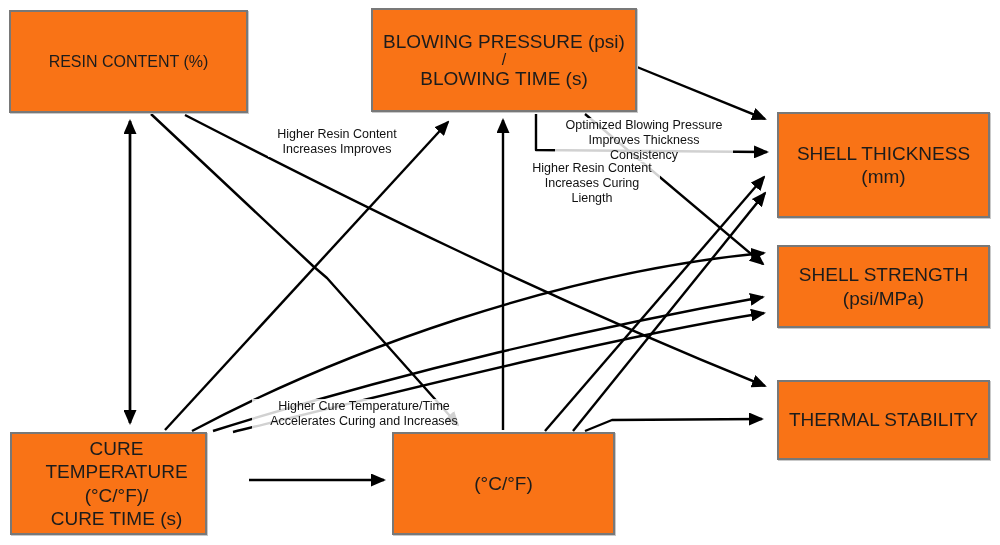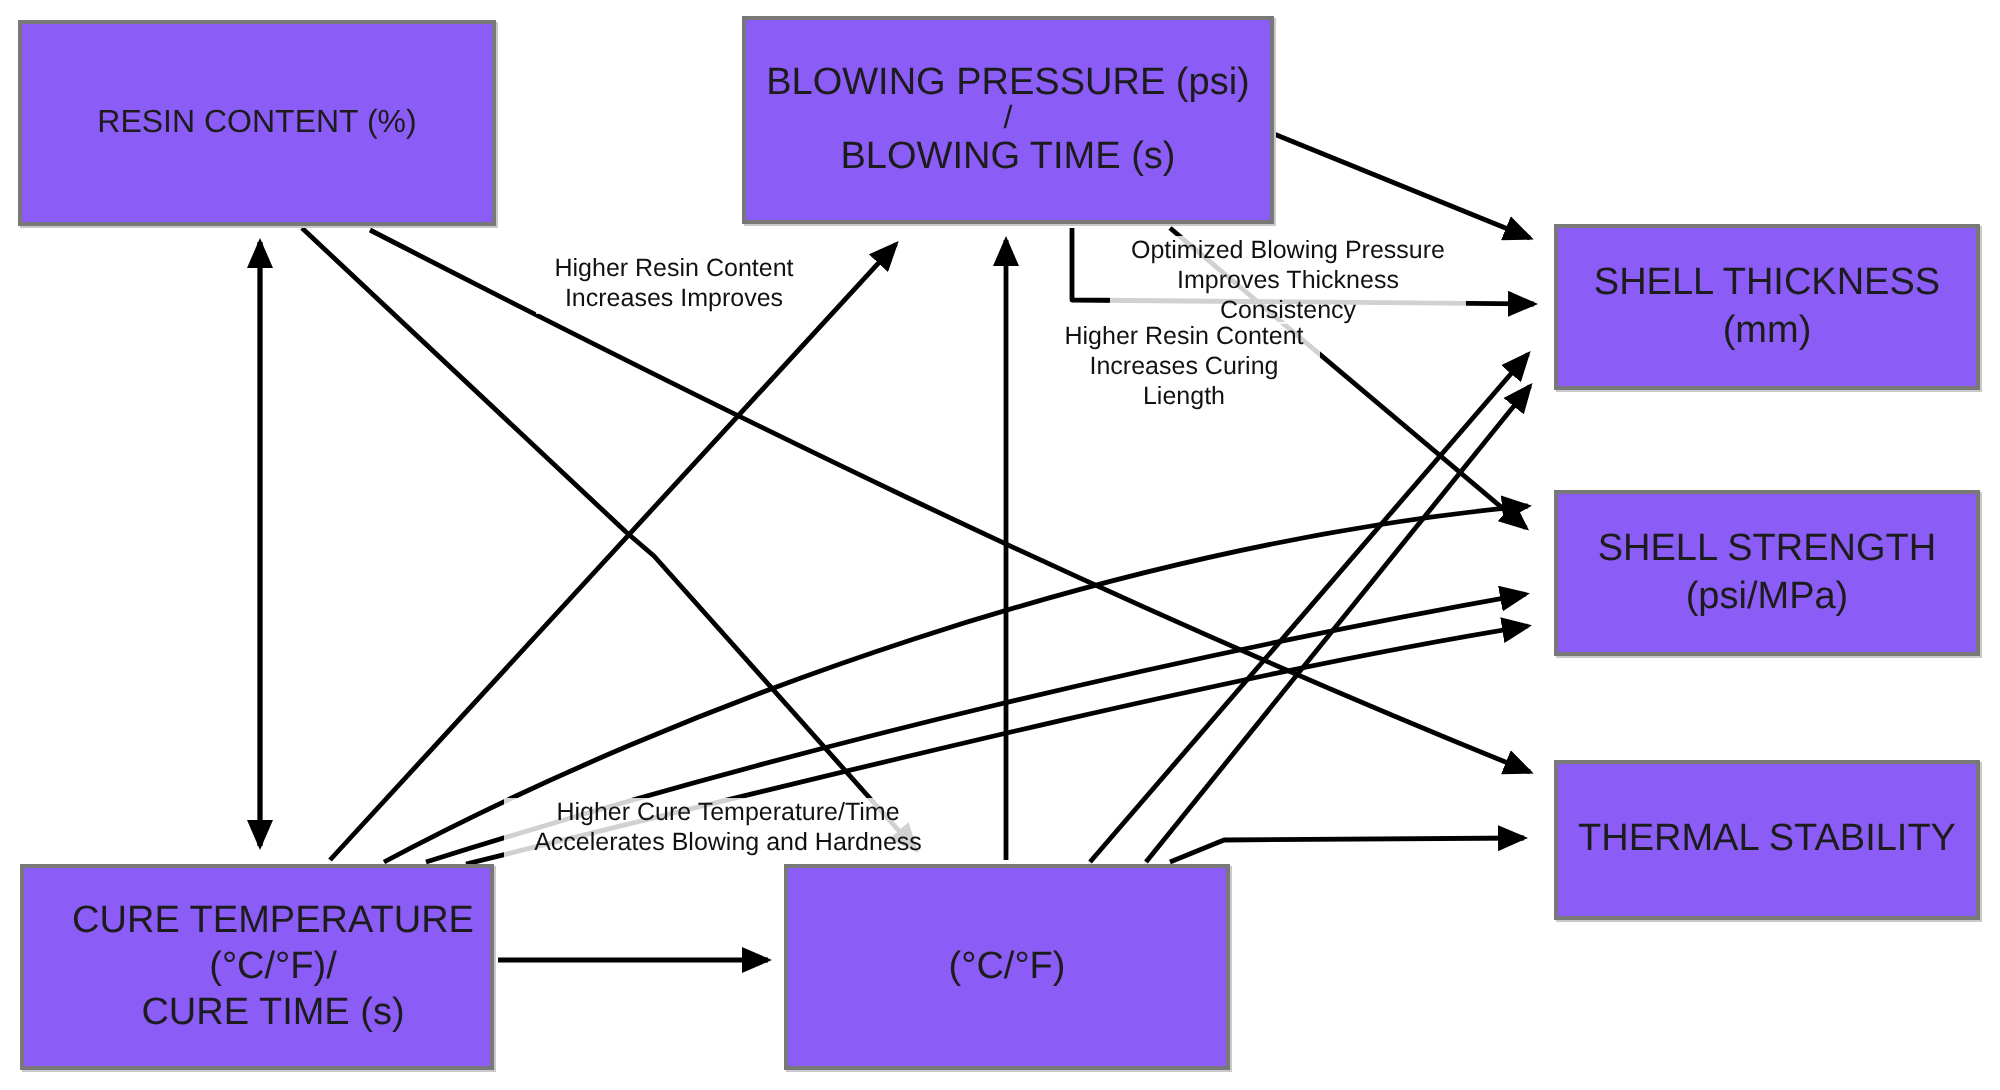--- a/index.html
+++ b/index.html
@@ -3,21 +3,21 @@
 <meta charset="utf-8">
 <style>
   html,body{margin:0;padding:0;background:#fff;}
   #stage{
     position:relative;width:1000px;height:545px;background:#ffffff;
     font-family:"Liberation Sans", sans-serif;overflow:hidden;
   }
   #edge-layer{position:absolute;left:0;top:0;width:1000px;height:545px;}
   .node{
     position:absolute;display:flex;flex-direction:column;justify-content:center;align-items:center;
-    background:#8b5cf6;border:2px solid #787878;box-sizing:border-box;
+    background:#f97316;border:2px solid #787878;box-sizing:border-box;
     color:#1c1c1c;text-align:center;line-height:1.22;letter-spacing:0px;
     box-shadow:1px 1px 0 #c9c9c9;
   }
   .node .ln{font-size:19px;}
   .node .ln.big{font-size:16px;}
   .node .ln.slash{font-size:16px;line-height:0.9;}
   .edge-label{
     position:absolute;text-align:center;font-size:12.5px;line-height:1.18;color:#111;
     background:rgba(255,255,255,0.82);pointer-events:none;
   }
@@ -70,35 +70,35 @@
   <div class="node" style="left:9px;top:10px;width:239px;height:103px;">
     <div class="ln big">RESIN CONTENT (%)</div>
   </div>
 
   <div class="node" style="left:371px;top:8px;width:266px;height:104px;">
     <div class="ln">BLOWING PRESSURE (psi)</div>
     <div class="ln slash">/</div>
     <div class="ln">BLOWING TIME (s)</div>
   </div>
 
-  <div class="node" style="left:777px;top:112px;width:213px;height:83px;align-items:center;">
+  <div class="node" style="left:777px;top:112px;width:213px;height:106px;align-items:center;">
     <div class="ln">SHELL THICKNESS</div>
     <div class="ln">(mm)</div>
   </div>
 
   <div class="node" style="left:777px;top:245px;width:213px;height:83px;">
     <div class="ln">SHELL STRENGTH</div>
     <div class="ln">(psi/MPa)</div>
   </div>
 
   <div class="node" style="left:777px;top:380px;width:213px;height:80px;text-align:center;">
     <div class="ln">THERMAL STABILITY</div>
   </div>
 
-  <div class="node" style="left:10px;top:432px;width:237px;height:103px;padding-left:16px;">
+  <div class="node" style="left:10px;top:432px;width:197px;height:103px;padding-left:16px;">
     <div class="ln">CURE TEMPERATURE</div>
     <div class="ln">(°C/°F)/</div>
     <div class="ln">CURE TIME (s)</div>
   </div>
 
   <div class="node" style="left:392px;top:432px;width:223px;height:103px;">
     <div class="ln">(°C/°F)</div>
   </div>
 
   <div class="edge-label" style="left:268px;top:127px;width:138px;">
@@ -111,16 +111,16 @@
     <div>Improves Thickness Consistency</div>
   </div>
 
   <div class="edge-label" style="left:524px;top:161px;width:136px;">
     <div>Higher Resin Content</div>
     <div>Increases Curing Liength</div>
   </div>
 
   <div class="edge-label" style="left:252px;top:387px;width:224px;margin-top:12px;">
     <div>Higher Cure Temperature/Time</div>
-    <div>Accelerates Blowing and Hardness</div>
+    <div>Accelerates Curing and Increases</div>
   </div>
 
 </div>
 
 </body></html>

